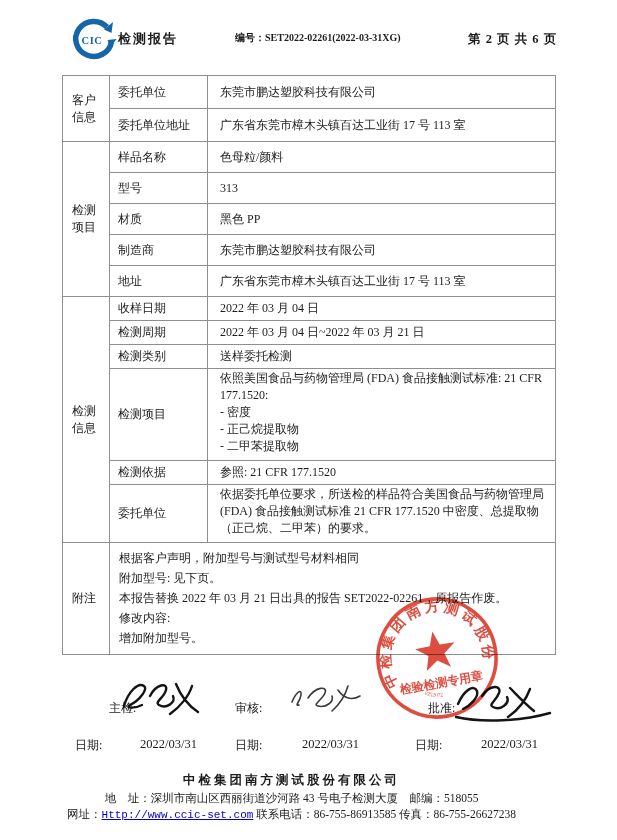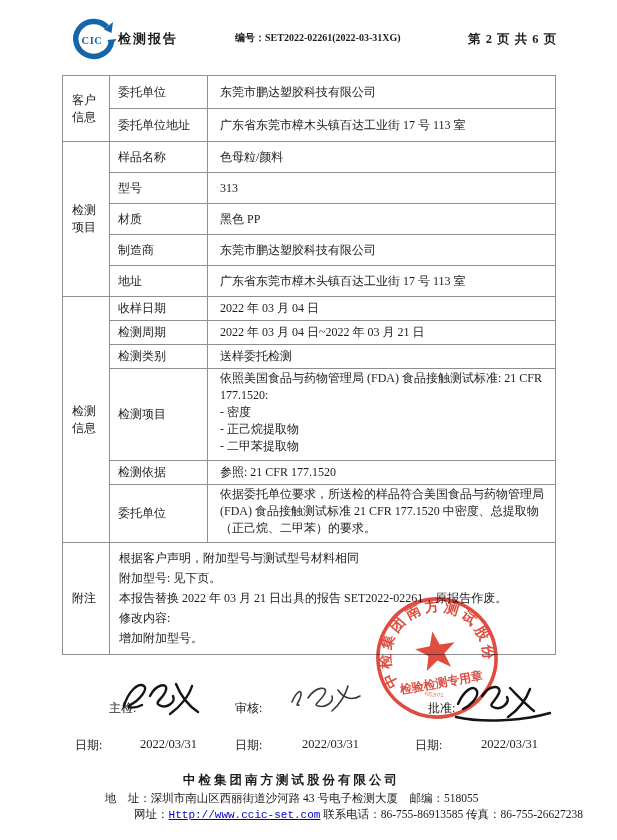--- a/index.html
+++ b/index.html
@@ -33,21 +33,21 @@
   .date-value { position:absolute; font-size:12.5px; }
   
   .stamp {
     position:absolute; left:373px; top:594px; width:128px; height:128px;
     transform:rotate(-10deg); opacity:0.9; mix-blend-mode:multiply; pointer-events:none;
   }
   
   .ft-company { position:absolute; left:0; top:772px; width:100%; text-align:center;
     font-size:12.5px; font-weight:bold; letter-spacing:3px; }
   .ft-line2 { position:absolute; left:0; top:791px; width:100%; text-align:center; font-size:11.5px; }
-  .ft-line3 { position:absolute; left:0; top:807px; width:100%; text-align:right; font-size:11.5px; }
+  .ft-line3 { position:absolute; left:0; top:807px; width:100%; text-align:center; font-size:11.5px; }
   .ft-link { color:#0000cc; text-decoration:underline;
     font-family:"Liberation Mono","DejaVu Sans Mono",monospace; font-size:11px; }
 </style>
 </head>
 <body>
 
 <div class="page">
 
   <svg class="hdr-logo" viewBox="0 0 52 48">
     <path d="M 41,11 A 18,17.5 0 1 0 45.5,26" fill="none" stroke="#1466a8" stroke-width="5.5"></path>

